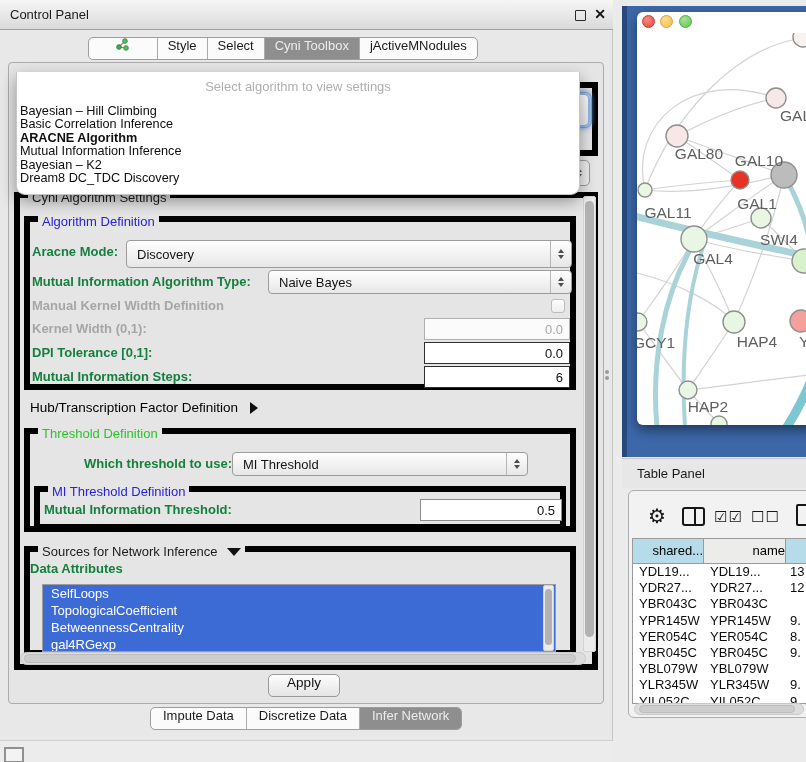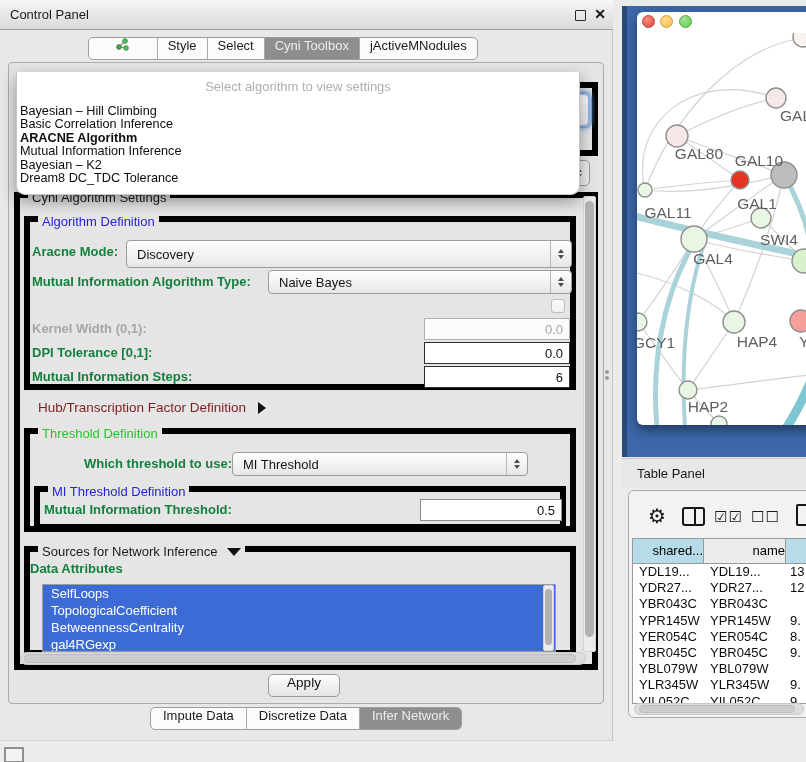--- a/index.html
+++ b/index.html
@@ -174,21 +174,21 @@
     </div>
 
     <div class="abs" id="algo-popup">
       <div class="popup-placeholder">Select algorithm to view settings</div>
       <div id="popup-items">
           <div class="popup-item">Bayesian – Hill Climbing</div>
           <div class="popup-item">Basic Correlation Inference</div>
           <div class="popup-item hl">ARACNE Algorithm</div>
           <div class="popup-item">Mutual Information Inference</div>
           <div class="popup-item">Bayesian – K2</div>
-          <div class="popup-item">Dream8 DC_TDC Tolerance</div>
+          <div class="popup-item">Dream8 DC_TDC Discovery</div>
         </div>
     </div>
 
     <div class="groupbox" style="left:14px; top:192px; width:584px; height:478px;">
       <span class="legend">Cyni Algorithm Settings</span>
     </div>
 
     <div class="groupbox" style="left:24px; top:216px; width:552px; height:174px;">
       <span class="legend blue">Algorithm Definition</span>
     </div>
@@ -201,35 +201,36 @@
         </span>
     </div>
     <span class="lbl" style="left:32px; top:270px; line-height:24px;">Mutual Information Algorithm Type:</span>
     <div class="combo" style="left:268px; top:270px; width:304px; height:24px;">
       <span class="combo-text">Naive Bayes</span>
       <span class="stepper">
           <i class="tri-up"></i>
           <i class="tri-down"></i>
         </span>
     </div>
+    <span class="lbl gray" style="left:32px; top:296px; line-height:20px;">Manual Kernel Width Definition</span>
     <span class="checkbox" style="left:551px; top:299px;"></span>
     <span class="lbl gray" style="left:32px; top:318px; line-height:22px;">Kernel Width (0,1):</span>
     <div class="field disabled" style="left:424px; top:318px; width:146px; height:22px;">
       <span>0.0</span>
     </div>
     <span class="lbl" style="left:32px; top:342px; line-height:22px;">DPI Tolerance [0,1]:</span>
     <div class="field" style="left:424px; top:342px; width:146px; height:22px;">
       <span>0.0</span>
     </div>
     <span class="lbl" style="left:32px; top:366px; line-height:22px;">Mutual Information Steps:</span>
     <div class="field" style="left:424px; top:366px; width:146px; height:22px;">
       <span>6</span>
     </div>
 
-    <span class="abs" style="left:30px; top:400px; font-size:13.5px; color:#7f1d1d;margin-left:8px;">
+    <span class="abs" style="left:30px; top:400px; font-size:13.5px; color:#000000;">
       <span>Hub/Transcription Factor Definition</span>
       <span style="display:inline-block; margin-left:8px; width:0; height:0; border-top:6px solid transparent; border-bottom:6px solid transparent; border-left:8px solid #111; vertical-align:-2px;"></span>
     </span>
 
     <div class="groupbox" style="left:24px; top:428px; width:552px; height:104px;">
       <span class="legend green">Threshold Definition</span>
     </div>
     <span class="lbl" style="left:84px; top:452px; line-height:24px;">Which threshold to use:</span>
     <div class="combo" style="left:232px; top:452px; width:296px; height:24px;">
       <span class="combo-text">MI Threshold</span>

